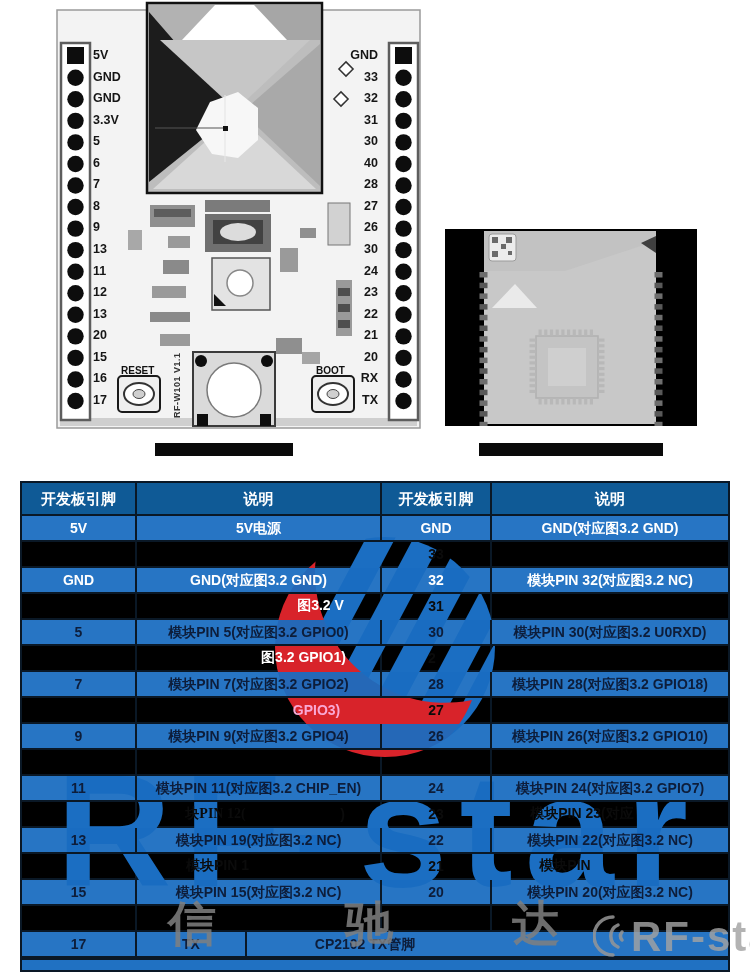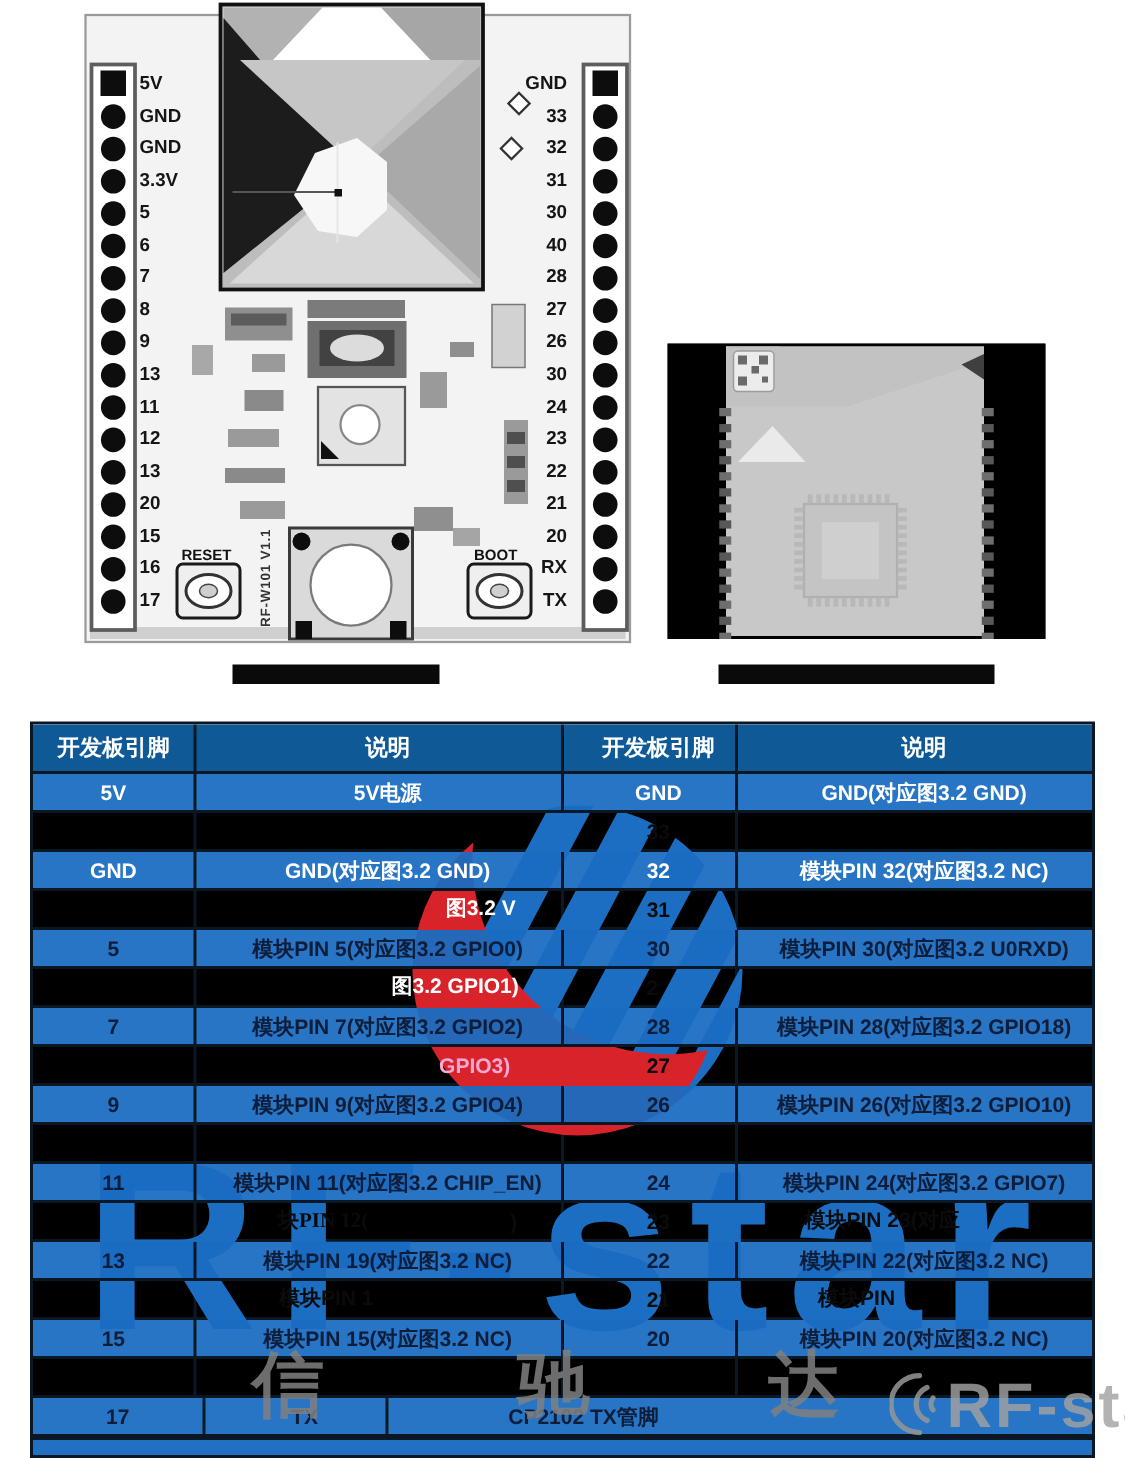--- a/index.html
+++ b/index.html
@@ -12,21 +12,21 @@
   #silk-text{position:absolute;left:132px;top:368px;width:90px;font-size:9px;font-weight:700;color:#333;
              transform:rotate(-90deg);transform-origin:center;white-space:nowrap;letter-spacing:.5px;}
   .btn-label{position:absolute;font-size:10px;font-weight:700;color:#111;line-height:1;}
   #module-fig{position:absolute;left:445px;top:229px;width:252px;height:197px;background:#000;}
   .caption-bar{position:absolute;height:13px;background:#0a0a0a;}
   #caption-left{left:155px;top:443px;width:138px;}
   #caption-right{left:479px;top:443px;width:184px;}
   
   #pin-table{position:absolute;left:20px;top:481px;width:710px;height:491px;box-sizing:border-box;
              border:2px solid #0a1826;background:#fff;overflow:hidden;z-index:1;}
-  .row{position:relative;display:flex;width:100%;box-sizing:border-box;gap:12px;}
+  .row{position:relative;display:flex;width:100%;box-sizing:border-box;}
   .row.header{height:33px;background:#0F5A96;z-index:3;}
   .row.blue{height:26px;background:rgba(25,108,192,0.94);z-index:3;}
   .row.dark{height:26px;background:#000;} 
   .row.partial{height:14px;background:rgba(25,108,192,0.97);z-index:3;border-top:2px solid #0a1826;}
   .cell{position:relative;display:flex;align-items:center;justify-content:center;box-sizing:border-box;
         border-right:2px solid #0a1826;overflow:visible;}
   .cell:last-child{border-right:none;}
   .c0{width:115px;}.c1{width:245px;}.c2{width:110px;}.c3{width:236px;}
   .row{border-bottom:2px solid #0a1826;}
   .row:last-child{border-bottom:none;}

